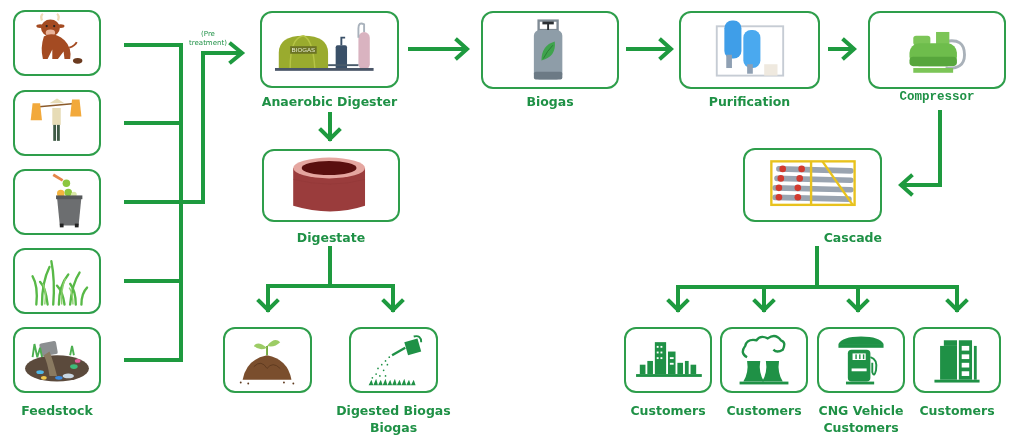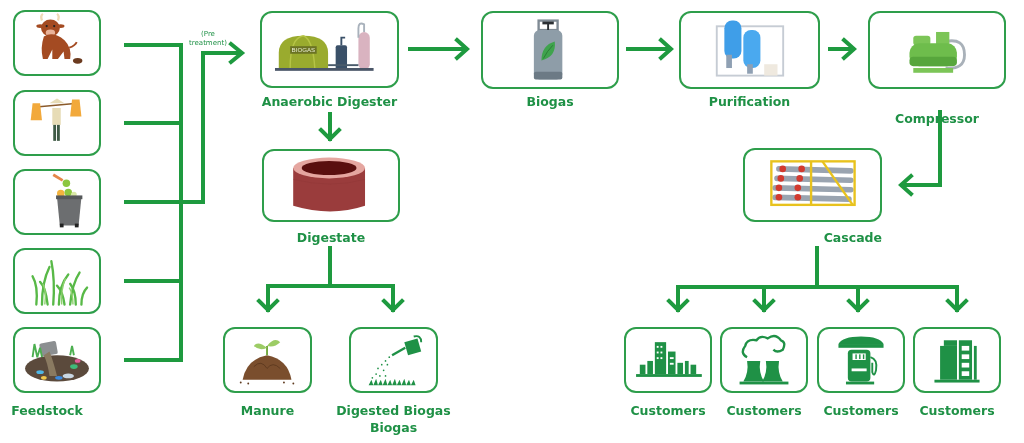--- a/index.html
+++ b/index.html
@@ -127,21 +127,21 @@
     <path d="M18 30 l2 -14 l3 14 l3 -10 l2 10" stroke="#4caf50" stroke-width="2" fill="none"></path>
     <path d="M58 28 l2 -10 l2 10" stroke="#4caf50" stroke-width="2" fill="none"></path>
     <ellipse cx="26" cy="46" rx="4" ry="2" fill="#4db6e6"></ellipse>
       <ellipse cx="62" cy="40" rx="4" ry="2.5" fill="#3fb97a"></ellipse>
     <ellipse cx="56" cy="50" rx="6" ry="2.5" fill="#c9d7e3"></ellipse>
       <ellipse cx="46" cy="52" rx="4" ry="2" fill="#3b8ae0"></ellipse>
     <ellipse cx="66" cy="34" rx="3" ry="2" fill="#e65a9a"></ellipse>
       <ellipse cx="30" cy="52" rx="3" ry="2" fill="#f2c94c"></ellipse>
   </svg>
 </div>
-<div class="lbl" style="left:3px;top:402px;width:88px;">Feedstock</div>
+<div class="lbl" style="left:13px;top:402px;width:88px;">Feedstock</div>
 
 <div class="box" style="left:260px;top:11px;width:139px;height:77px;">
   <svg class="ico" viewBox="0 0 139 77">
     <path d="M16 58 v-16 q0 -18 26 -18 q26 0 26 18 v16z" fill="#9aab2e"></path>
     <path d="M42 24 q-14 2 -14 34 M42 24 q10 4 12 34" stroke="#b6c446" stroke-width="1.5" fill="none"></path>
     <rect x="28" y="35" width="28" height="8" fill="#6b7324"></rect>
     <text x="42" y="41.5" font-size="6.5" fill="#e9edd0" text-anchor="middle" font-family="Liberation Sans, sans-serif">BIOGAS</text>
     <rect x="76" y="34" width="12" height="26" rx="2" fill="#3a5068"></rect>
     <path d="M82 34 v-8 h4" stroke="#3a5068" stroke-width="2" fill="none"></path>
     <rect x="100" y="20" width="12" height="40" rx="6" fill="#d9b3c0"></rect>
@@ -180,21 +180,21 @@
 <div class="box" style="left:868px;top:11px;width:138px;height:78px;">
   <svg class="ico" viewBox="0 0 138 78">
     <path d="M78 30 q20 -4 20 14 q0 16 -20 14" stroke="#a9b1b9" stroke-width="3" fill="none"></path>
     <rect x="68" y="20" width="14" height="14" fill="#7cc557"></rect>
     <rect x="44" y="24" width="18" height="10" rx="3" fill="#7cc557"></rect>
     <rect x="40" y="32" width="50" height="24" rx="10" fill="#6ebd4c"></rect>
     <rect x="40" y="46" width="50" height="10" rx="4" fill="#57a63c"></rect>
     <rect x="44" y="58" width="42" height="5" fill="#7cc557"></rect>
   </svg>
 </div>
-<div class="lbl" style="left:868px;top:110px;width:138px;">Compressor</div>
+<div class="lbl" style="left:868px;top:89px;width:138px;font-family:Liberation Mono, monospace;">Compressor</div>
 
 <div class="box" style="left:262px;top:149px;width:138px;height:73px;">
   <svg class="ico" viewBox="0 0 138 73">
     <path d="M29 18 v40 q40 12 76 0 v-40z" fill="#9a3c3c"></path>
     <ellipse cx="67" cy="18" rx="38" ry="11" fill="#e5a6a0"></ellipse>
     <ellipse cx="67" cy="18" rx="29" ry="7.5" fill="#5a0f0f"></ellipse>
     <path d="M29 30 q40 10 76 0" stroke="#8d3434" stroke-width="0.8" fill="none" opacity="0.5"></path>
   </svg>
 </div>
 <div class="lbl" style="left:262px;top:229px;width:138px;">Digestate</div>
@@ -235,21 +235,20 @@
     <path d="M44 18 q8 -10 14 -4 q-6 6 -14 4z" fill="#9ccc65"></path>
     <g fill="#5e3a1f">
         <circle cx="16" cy="57" r="1"></circle>
         <circle cx="24" cy="58" r="1"></circle>
         <circle cx="62" cy="57" r="1"></circle>
         <circle cx="72" cy="58" r="1"></circle>
       </g>
   </svg>
 </div>
 <div class="lbl" style="left:198px;top:402px;width:139px;">
-  <div>Manure</div>
 </div>
 
 <div class="box" style="left:349px;top:327px;width:89px;height:66px;">
   <svg class="ico" viewBox="0 0 89 66">
     <path d="M56 14 l14 -4 l4 14 l-14 4z" fill="#1f9146"></path>
     <path d="M66 8 q8 -2 8 6" stroke="#1f9146" stroke-width="2" fill="none"></path>
     <path d="M57 20 l-14 8" stroke="#1f9146" stroke-width="2.5"></path>
     <g fill="#1f9146">
         <circle cx="40" cy="30" r="0.9"></circle>
         <circle cx="36" cy="34" r="0.9"></circle>
@@ -320,20 +319,21 @@
         <rect x="38" y="27" width="1.5" height="5"></rect>
         <rect x="42" y="27" width="1.5" height="5"></rect>
         <rect x="46" y="27" width="1.5" height="5"></rect>
       </g>
     <rect x="34" y="42" width="16" height="3" fill="#fff"></rect>
     <path d="M54 30 q8 2 6 14 q-2 8 -4 2 v-10" stroke="#1f9146" stroke-width="2" fill="none"></path>
     <rect x="28" y="56" width="30" height="3" fill="#1f9146"></rect>
   </svg>
 </div>
 <div class="lbl" style="left:807px;top:402px;width:108px;">
+  <div>CNG Vehicle</div>
   <div>Customers</div>
 </div>
 
 <div class="box" style="left:913px;top:327px;width:88px;height:66px;">
   <svg class="ico" viewBox="0 0 88 66">
     <rect x="26" y="18" width="18" height="36" fill="#1f9146"></rect>
     <rect x="30" y="12" width="14" height="6" fill="#1f9146"></rect>
     <rect x="46" y="12" width="14" height="42" fill="#1f9146"></rect>
     <g fill="#fff">
         <rect x="49" y="18" width="8" height="5"></rect>

